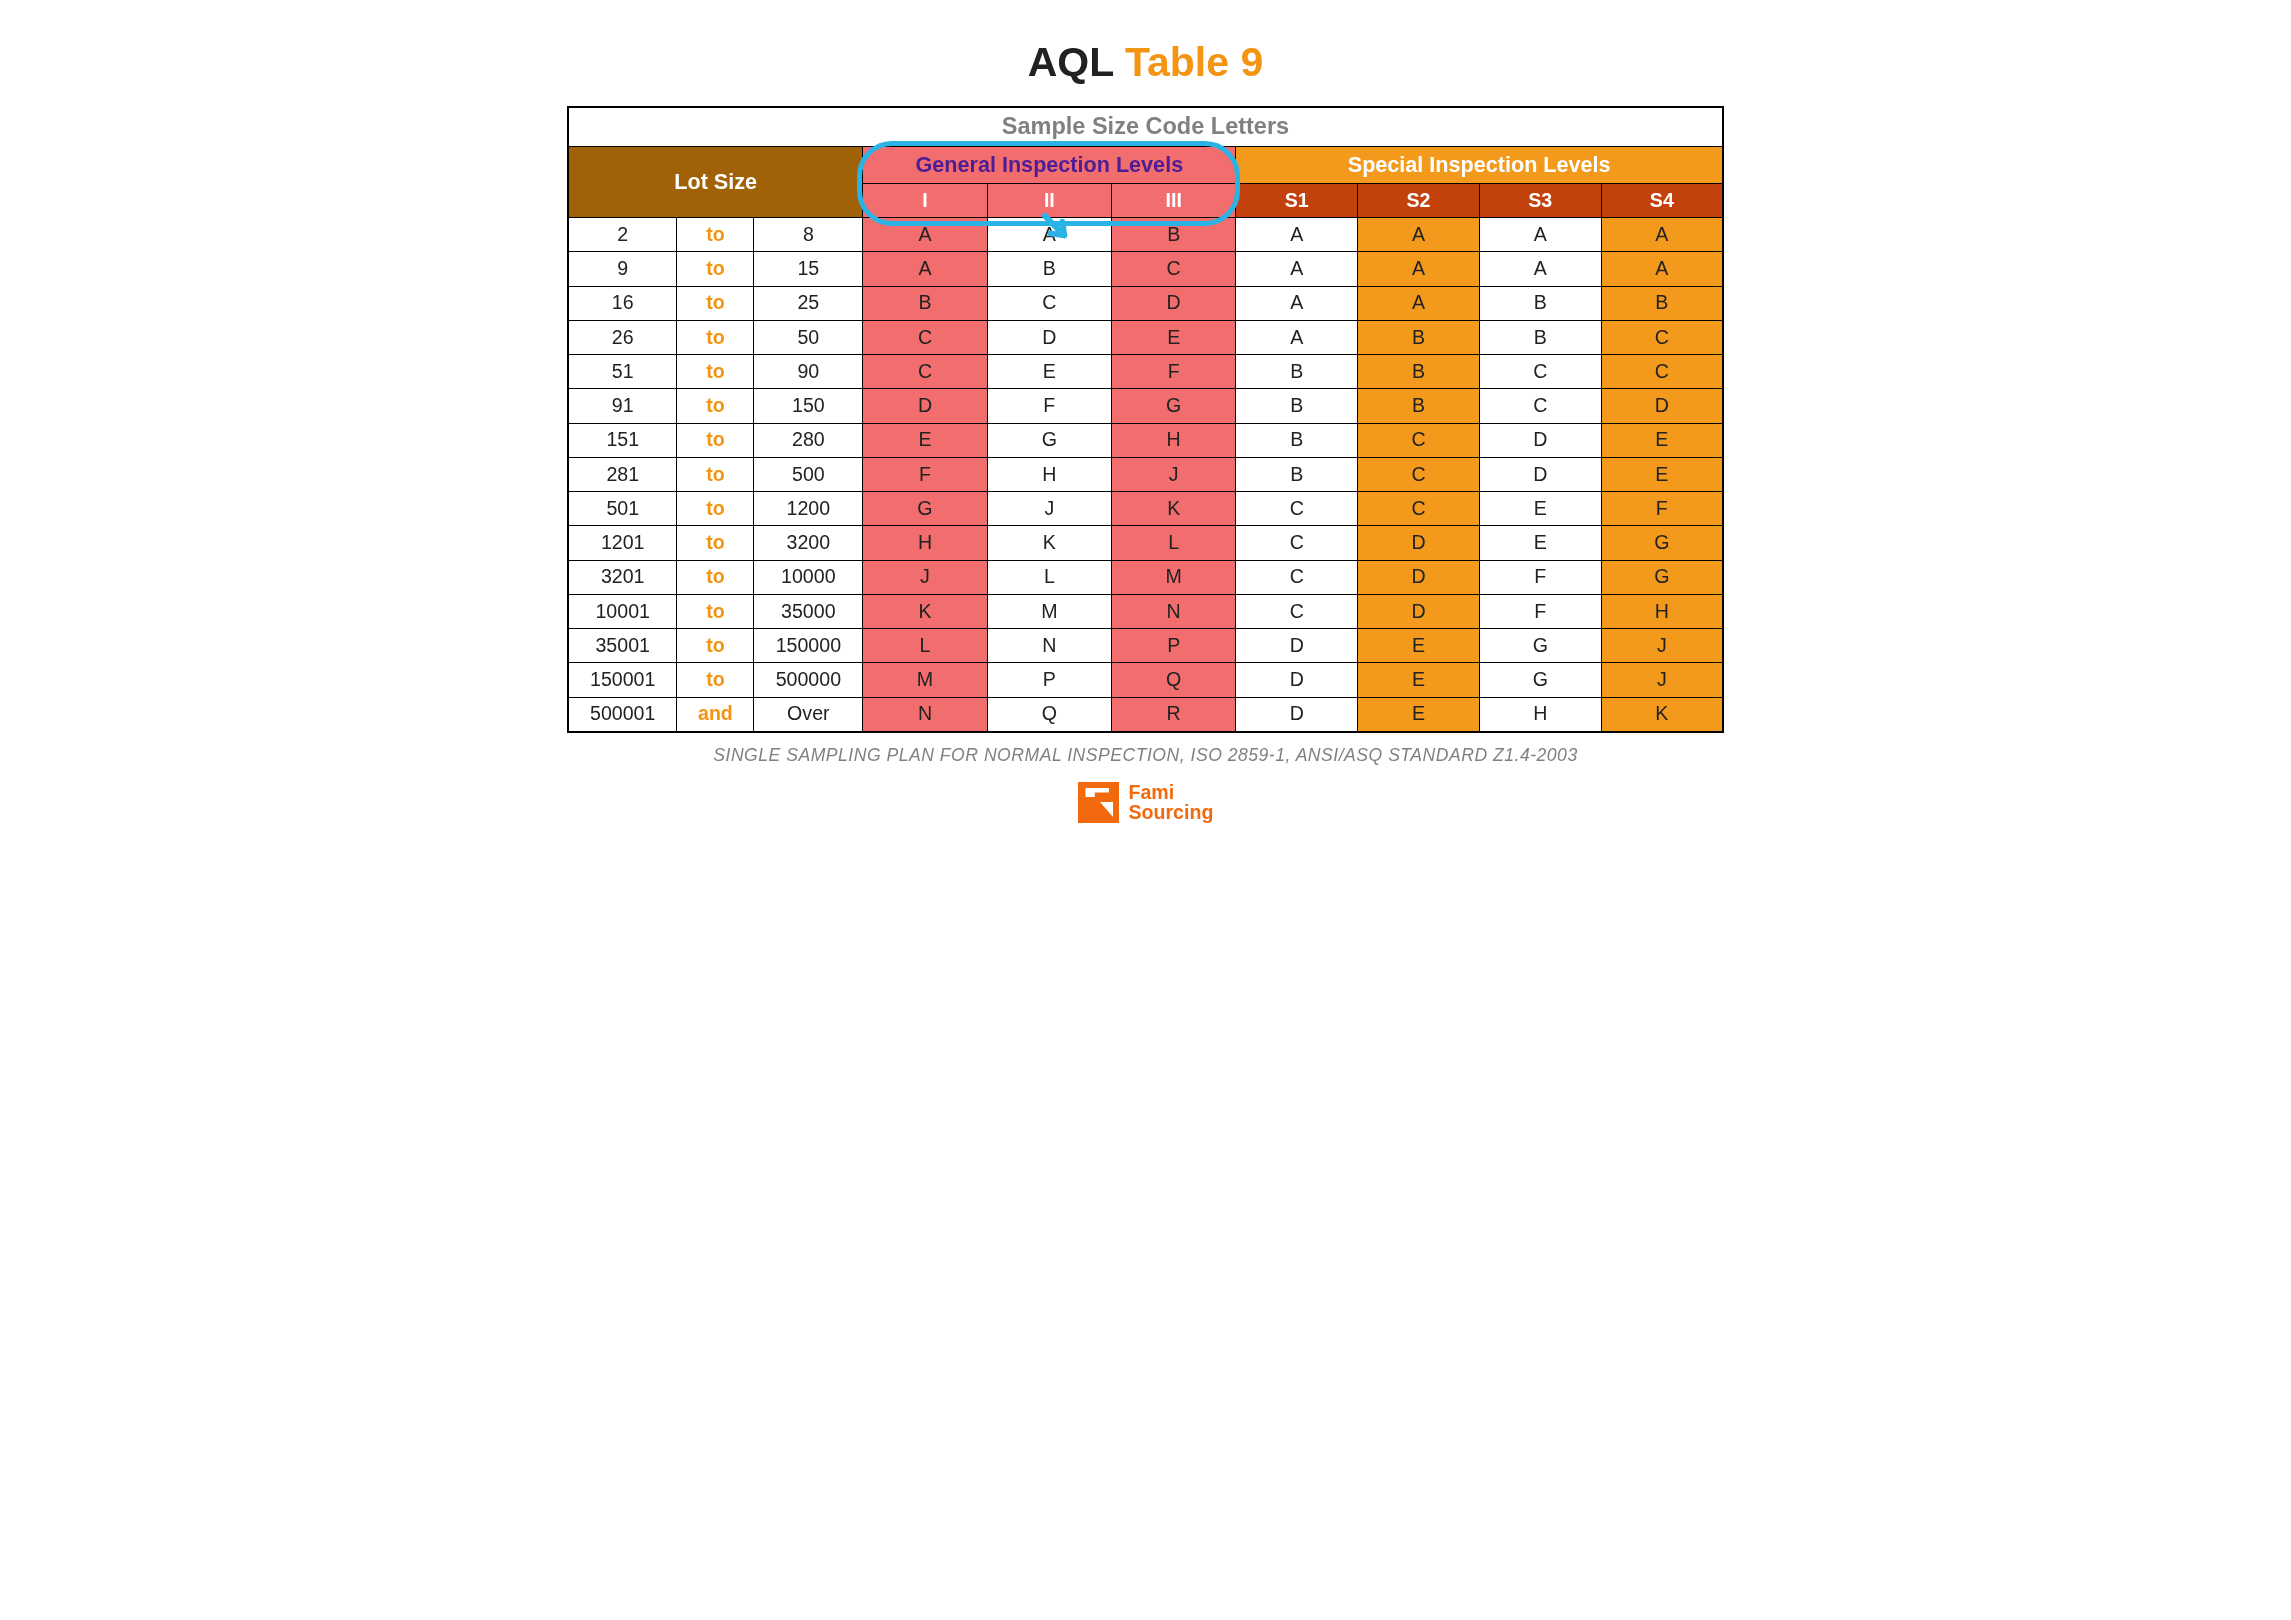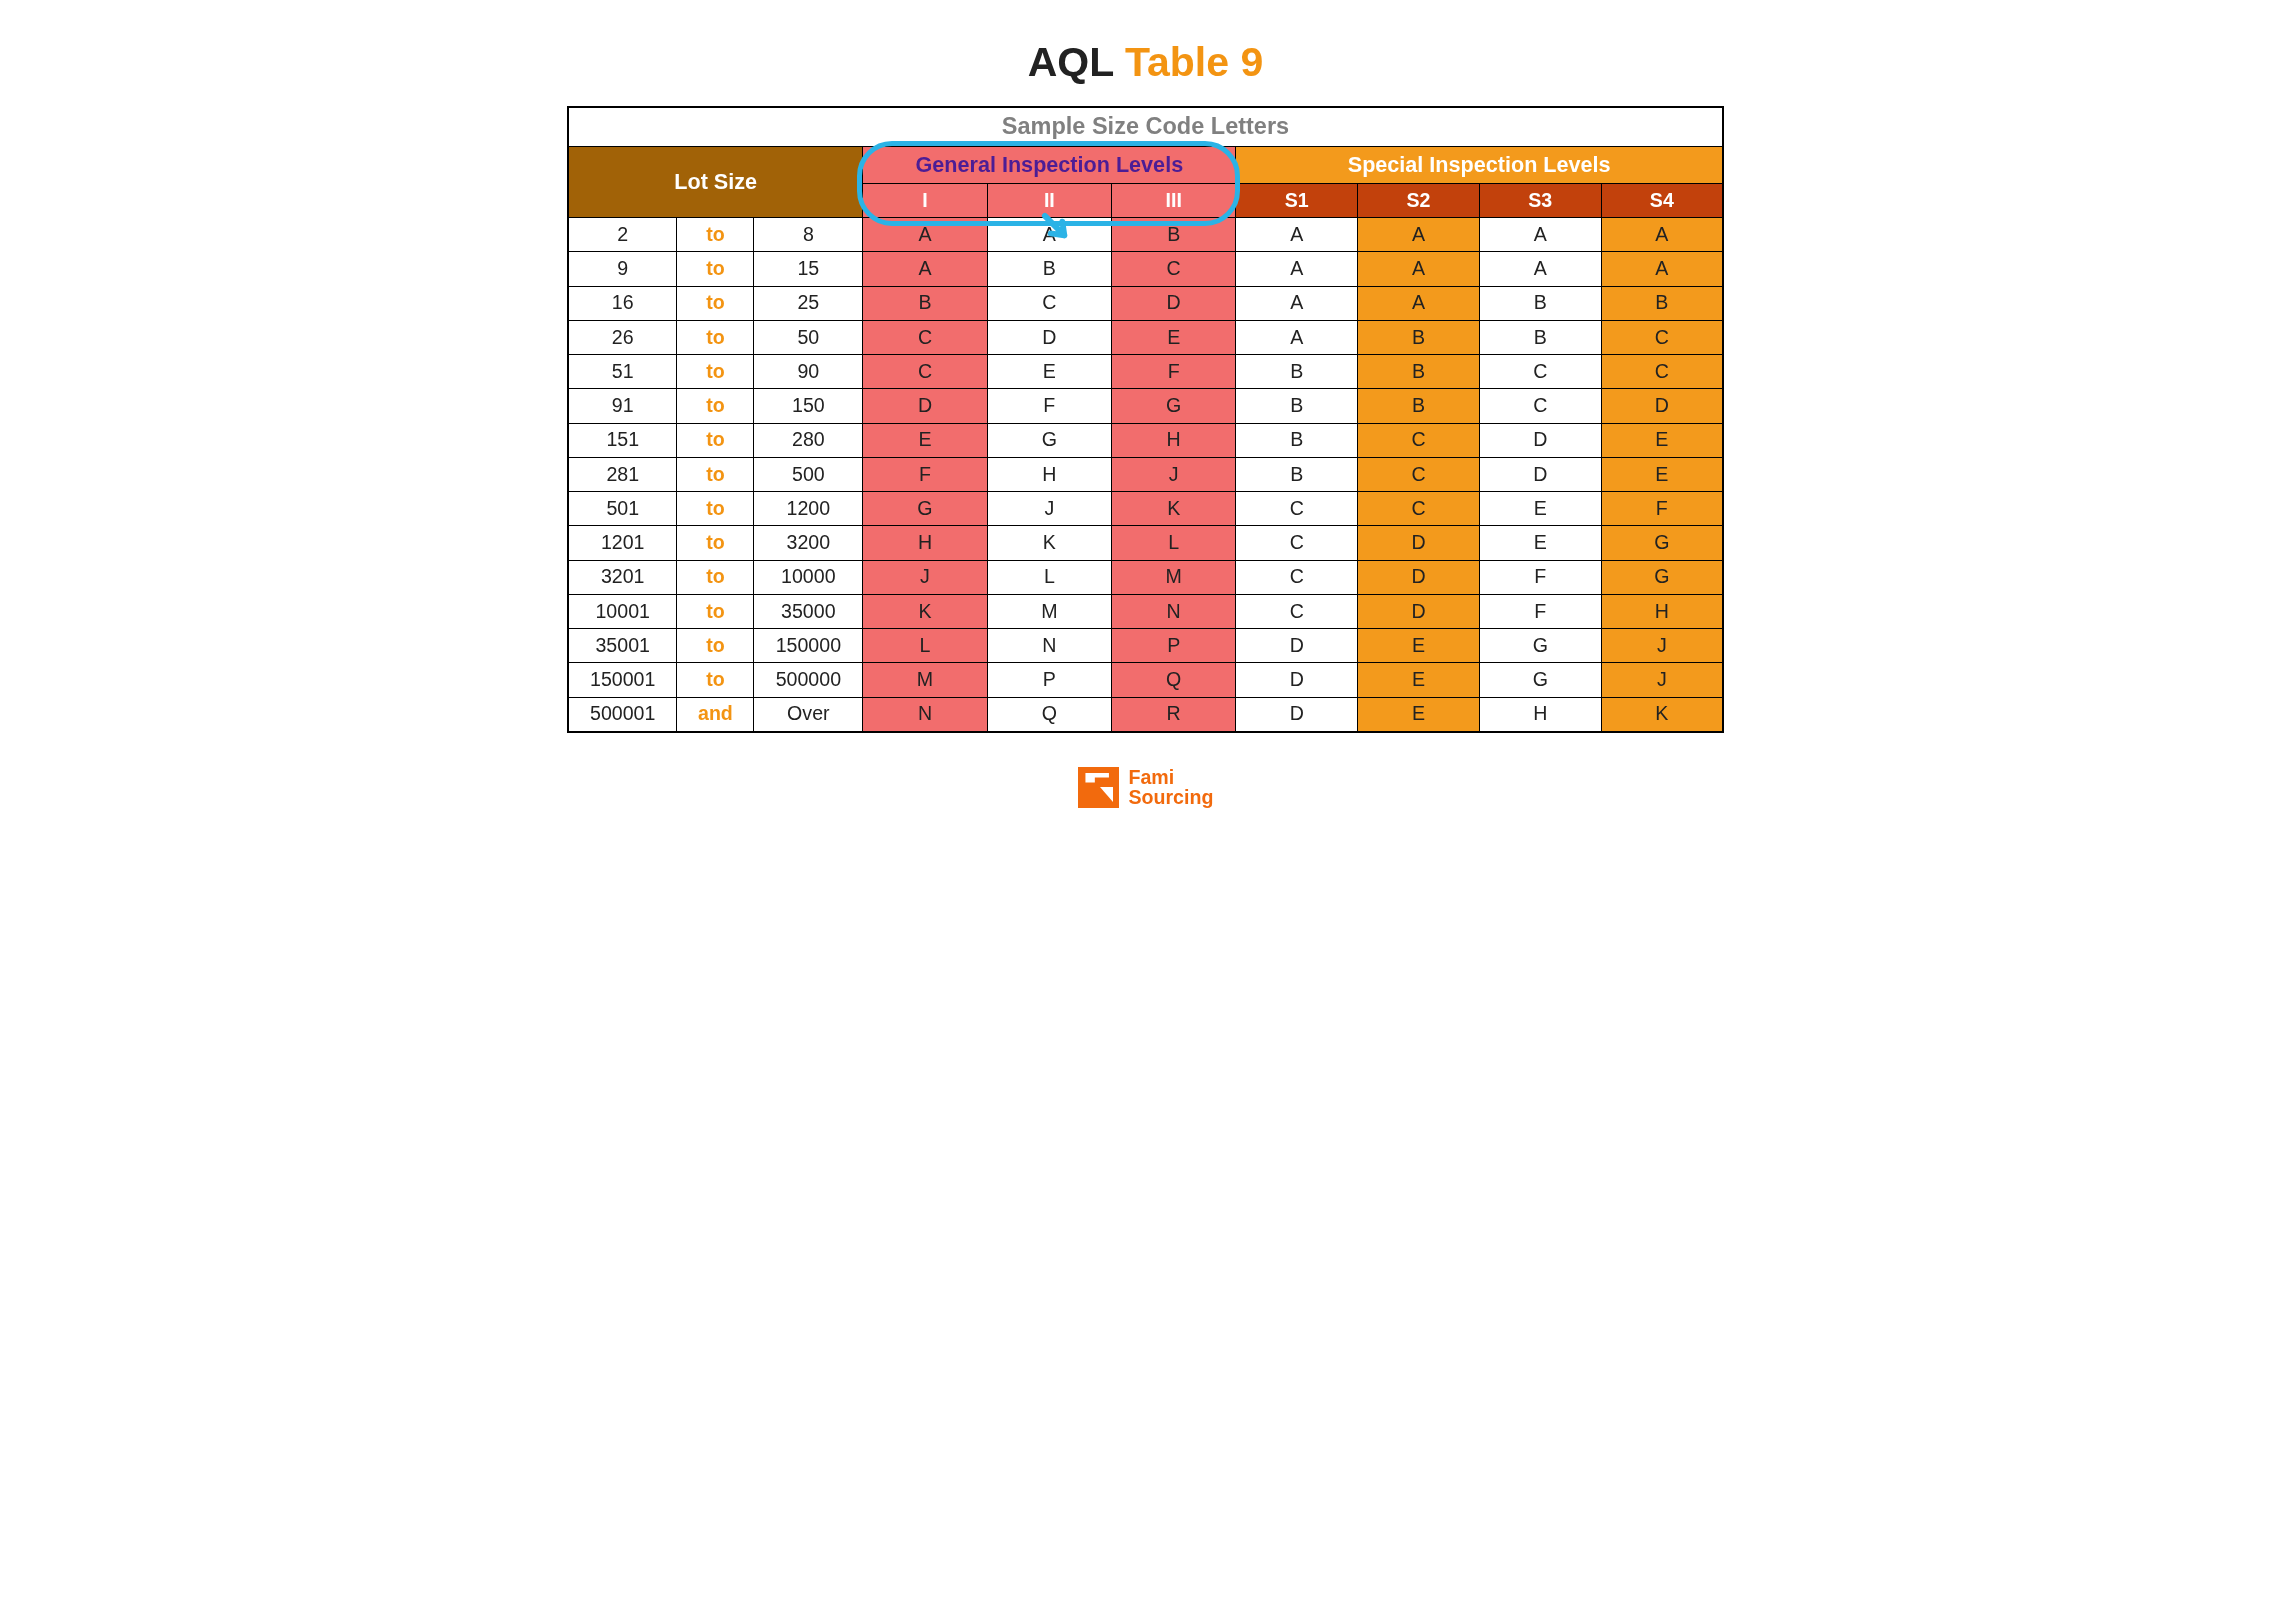--- a/index.html
+++ b/index.html
@@ -88,21 +88,21 @@
     font-style: italic;
     color: #808080;
     font-size: 17.6px;
     letter-spacing: 0.5px;
   }
   .logo {
     display: flex;
     align-items: center;
     justify-content: center;
     gap: 9.8px;
-    margin-top: 34px;
+    margin-top: 16px;
   }
   .logo-mark {
     width: 41px;
     height: 41px;
     background: #f26a0d;
     position: relative;
   }
   .logo-mark::before {
     content: "";
     position: absolute;
@@ -363,20 +363,21 @@
           </tr>
         </tbody>
     </table>
 
     <div class="annot" id="annot-circle" style="left: 290px; top: 35px; width: 373px; height: 75px;"></div>
     <svg class="annot-arrow" id="annot-arrow" width="39" height="39" style="left: 472px; top: 104px;" viewBox="0 0 40 40">
       <path d="M6 6 L26 26 M26 26 L12 24 M26 26 L24 12" stroke="#2bb3e6" stroke-width="6" stroke-linecap="round" fill="none"></path>
     </svg>
   </div>
 
+  <div class="caption">SINGLE SAMPLING PLAN FOR NORMAL INSPECTION, ISO 2859-1, ANSI/ASQ STANDARD Z1.4-2003</div>
 
   <div class="logo">
     <div class="logo-mark"></div>
     <div class="logo-text">
       <div>Fami</div>
       <div>Sourcing</div>
     </div>
   </div>
 </div>
 

